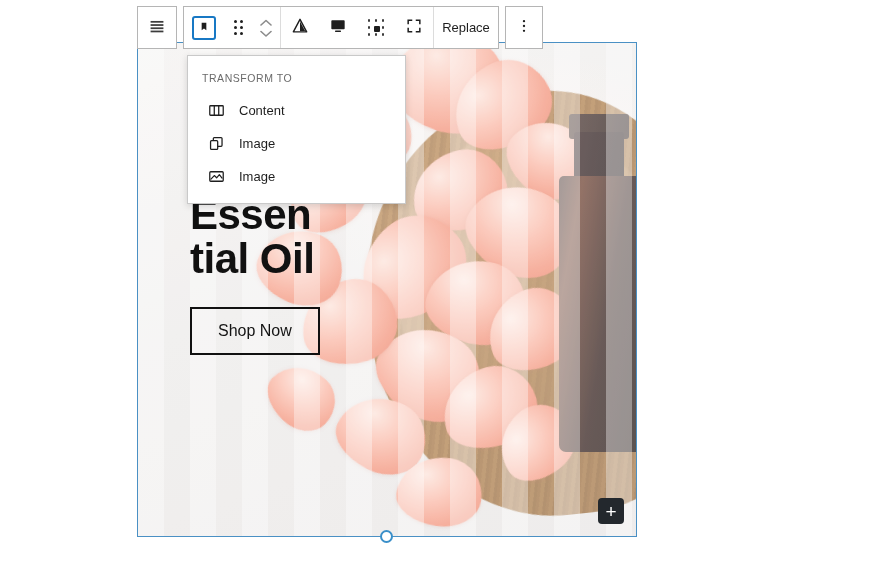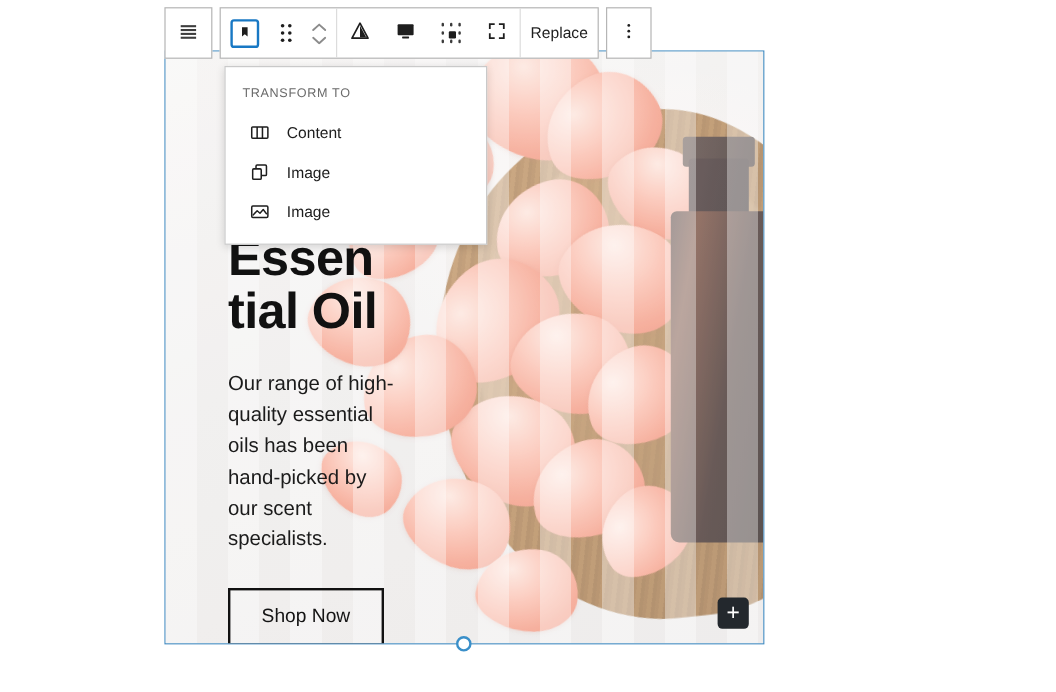--- a/index.html
+++ b/index.html
@@ -271,21 +271,20 @@
       <div class="bottle-cap"></div>
       <div class="bottle-neck"></div>
       <div class="bottle"></div>
 
       <div class="stripes"></div>
       <div class="dim"></div>
     </div>
 
     <div class="cover-content">
       <h1 class="cover-heading">Essential Oil</h1>
-      <p class="cover-para">Our range of high-quality essential oils has been hand-picked by our scent specialists.</p>
       <button class="shop-btn">Shop Now</button>
     </div>
 
     <div class="appender">+</div>
   </div>
 
   <div class="resize-handle"></div>
 
   <div class="tb-row">
 

